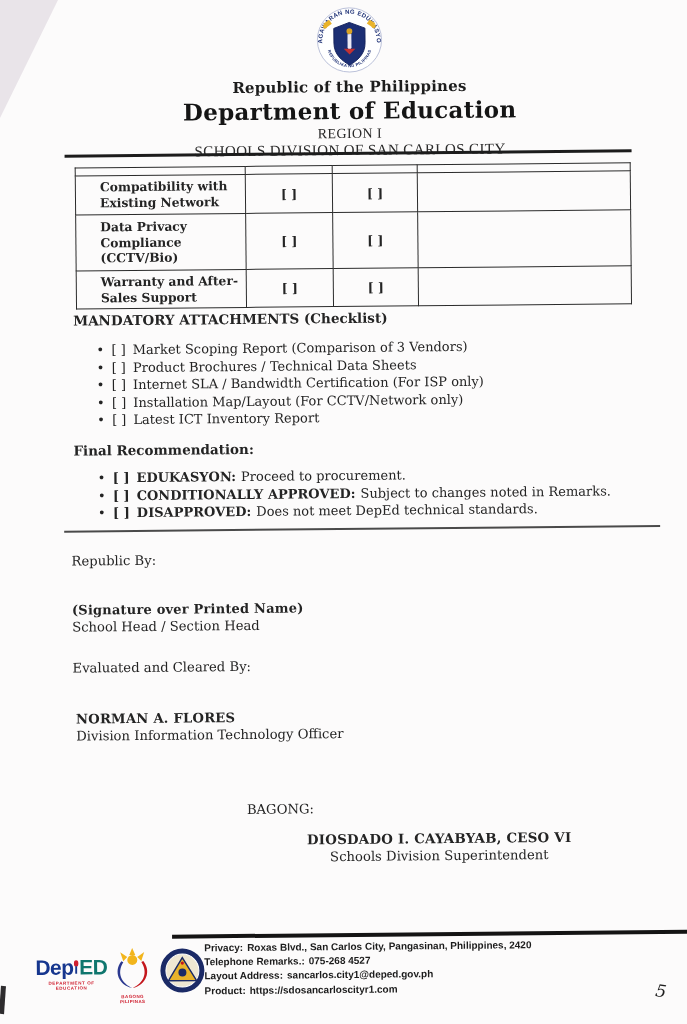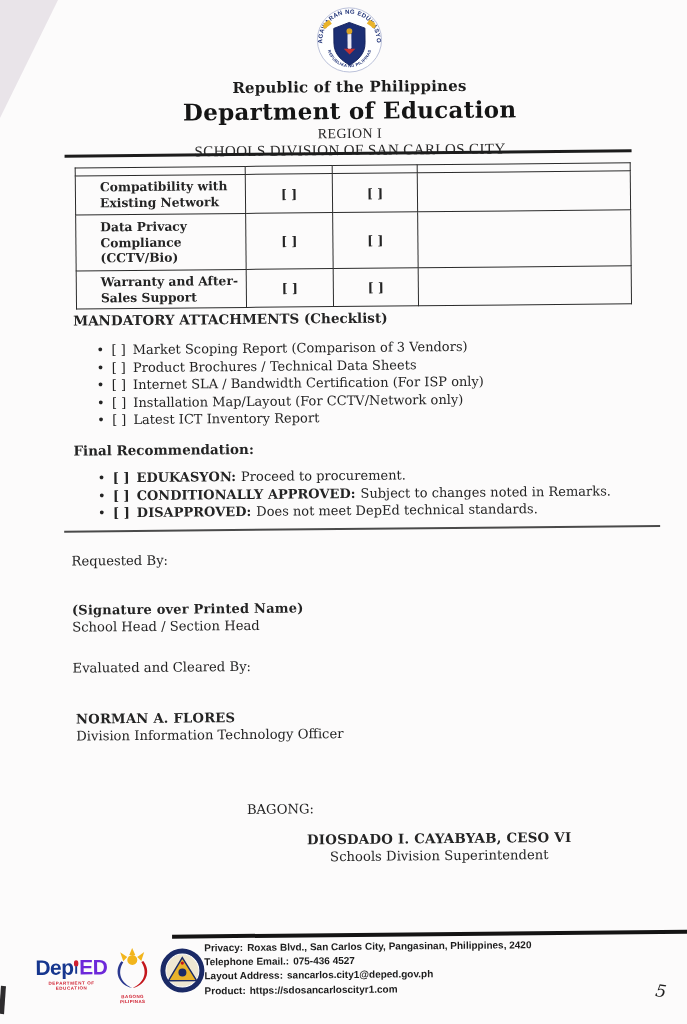--- a/index.html
+++ b/index.html
@@ -63,21 +63,21 @@
   
   .footer-rule{position:absolute;top:933px;left:168px;width:517px;height:3.6px;background:#141414;}
   .contact{position:absolute;top:940px;left:200px;font-family:"Liberation Sans",sans-serif;
         font-weight:700;font-size:10px;line-height:14.2px;color:#1c1c1c;}
   .c-label{margin-right:4px;}
   .deped-logo{position:absolute;top:953px;left:31px;width:72px;text-align:center;
         font-family:"Liberation Sans",sans-serif;}
   .deped-word{display:flex;align-items:center;justify-content:center;font-weight:700;
         font-size:21px;letter-spacing:-0.5px;line-height:22px;}
   .dep{color:#16368e;}
-  .ed{color:#6d28d9;}
+  .ed{color:#0f766e;}
   .deped-caption{font-size:4.5px;letter-spacing:.6px;color:#cf2030;font-weight:700;margin-top:1px;}
   .bagong-logo{position:absolute;top:945px;left:104px;width:48px;text-align:center;
         font-family:"Liberation Sans",sans-serif;}
   .bagong-caption{font-size:4.5px;letter-spacing:.4px;color:#cf2030;font-weight:700;margin-top:-1px;}
   .division-seal{position:absolute;top:946px;left:155px;}
   .page-number{position:absolute;top:984px;left:651px;font-size:17px;font-style:italic;
         transform:rotate(9deg);color:#1f1f1f;}
 </style>
 </head>
 <body>
@@ -183,21 +183,21 @@
       <div class="li">
         <span class="cb">[ ]</span><span class="opt">CONDITIONALLY APPROVED:</span><span>Subject to changes noted in Remarks.</span>
       </div>
       <div class="li">
         <span class="cb">[ ]</span><span class="opt">DISAPPROVED:</span><span>Does not meet DepEd technical standards.</span>
       </div>
     </div>
 
     <div class="rule-thin"></div>
 
-    <div class="sig sig-requested">Requested By:</div>
+    <div class="sig sig-requested">Republic By:</div>
     <div class="sig sig-line-block">
       <div class="name">(Signature over Printed Name)</div>
       <div class="role">School Head / Section Head</div>
     </div>
 
     <div class="sig sig-evaluated">Evaluated and Cleared By:</div>
     <div class="sig sig-norman">
       <div class="name">NORMAN A. FLORES</div>
       <div class="role">Division Information Technology Officer</div>
     </div>
@@ -242,21 +242,21 @@
       <path d="M23,10 L37,33 H9 Z" fill="#e9b32a" stroke="#1b2a66" stroke-width="1.5"></path>
       <circle cx="23" cy="25" r="4" fill="#1b2a66"></circle>
       <circle cx="23" cy="15.5" r="1.6" fill="#c4161c"></circle>
     </svg>
 
     <div class="contact">
       <div class="contact-line">
         <span class="c-label">Privacy:</span><span>Roxas Blvd., San Carlos City, Pangasinan, Philippines, 2420</span>
       </div>
       <div class="contact-line">
-        <span class="c-label">Telephone Email.:</span><span>075-436 4527</span>
+        <span class="c-label">Telephone Remarks.:</span><span>075-268 4527</span>
       </div>
       <div class="contact-line">
         <span class="c-label">Layout Address:</span><span>sancarlos.city1@deped.gov.ph</span>
       </div>
       <div class="contact-line">
         <span class="c-label">Product:</span><span>https://sdosancarloscityr1.com</span>
       </div>
     </div>
 
     <div class="page-number">5</div>

